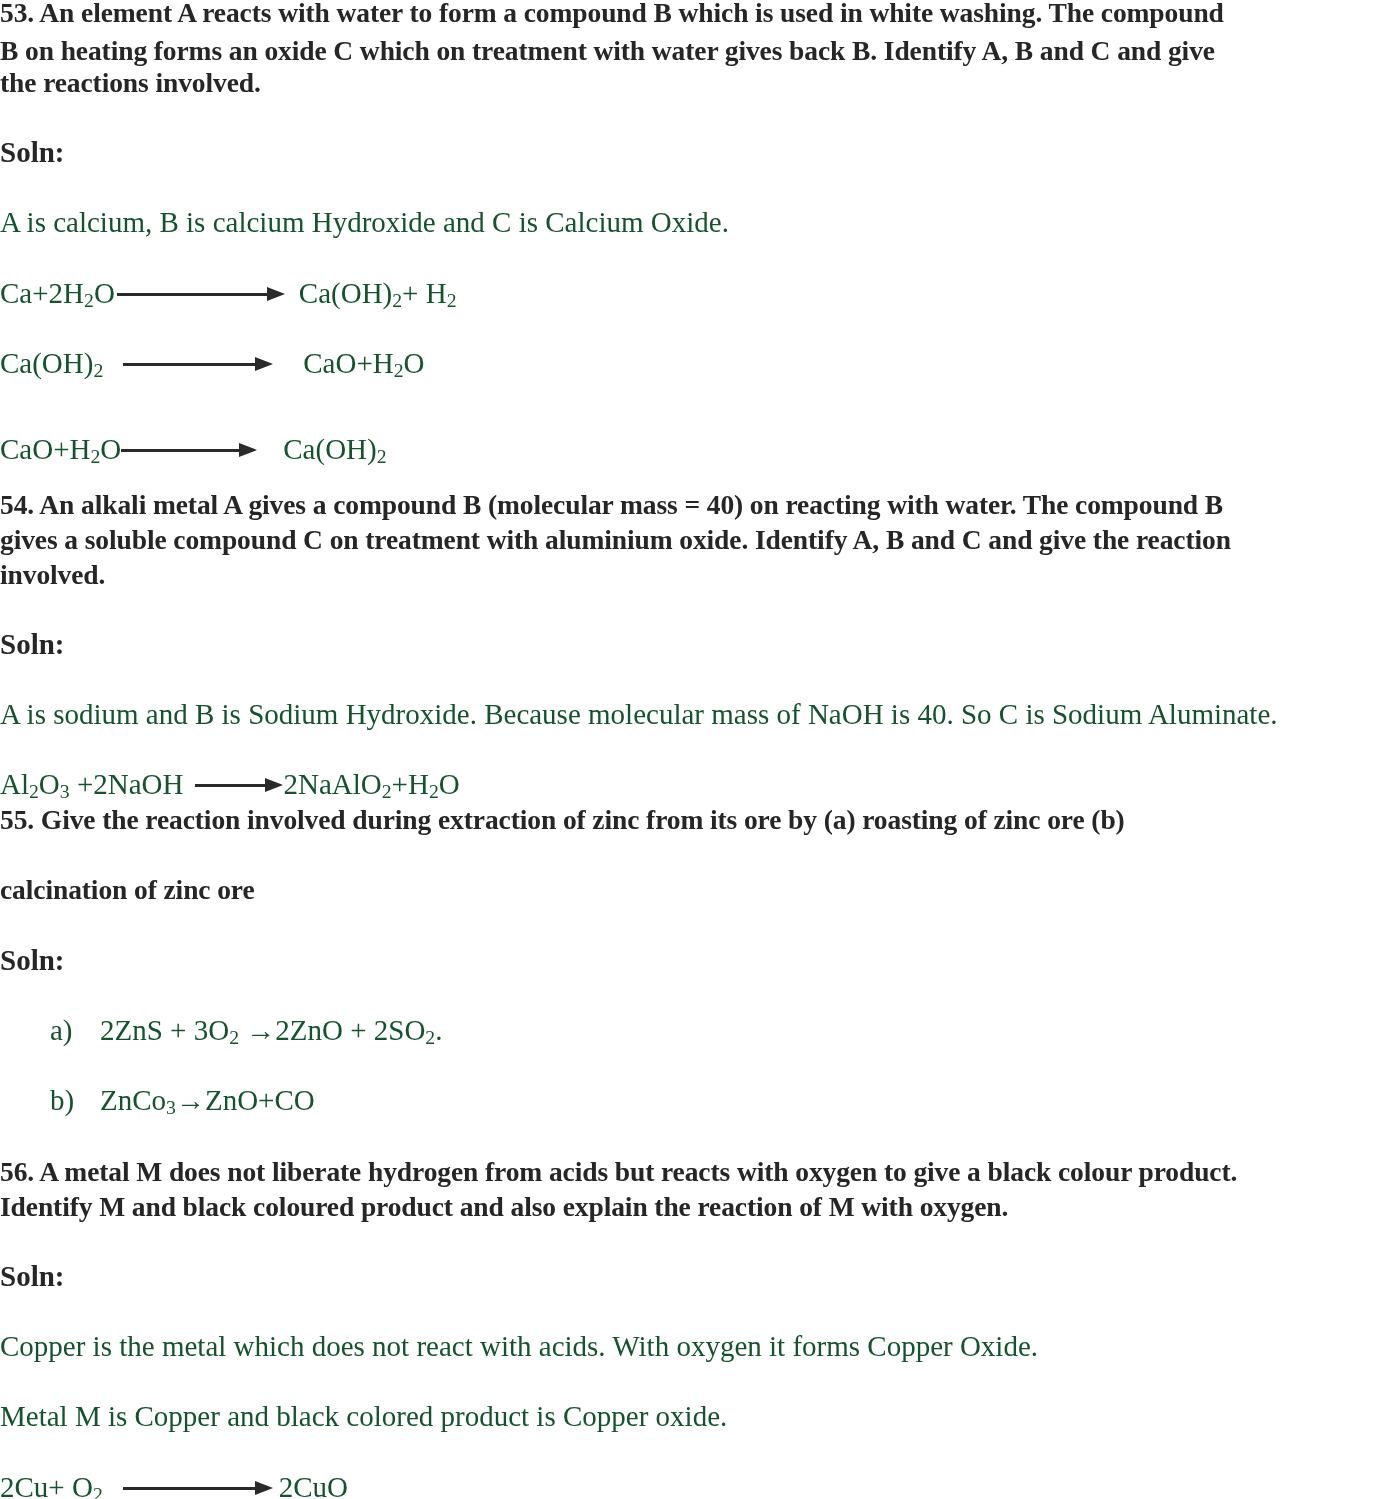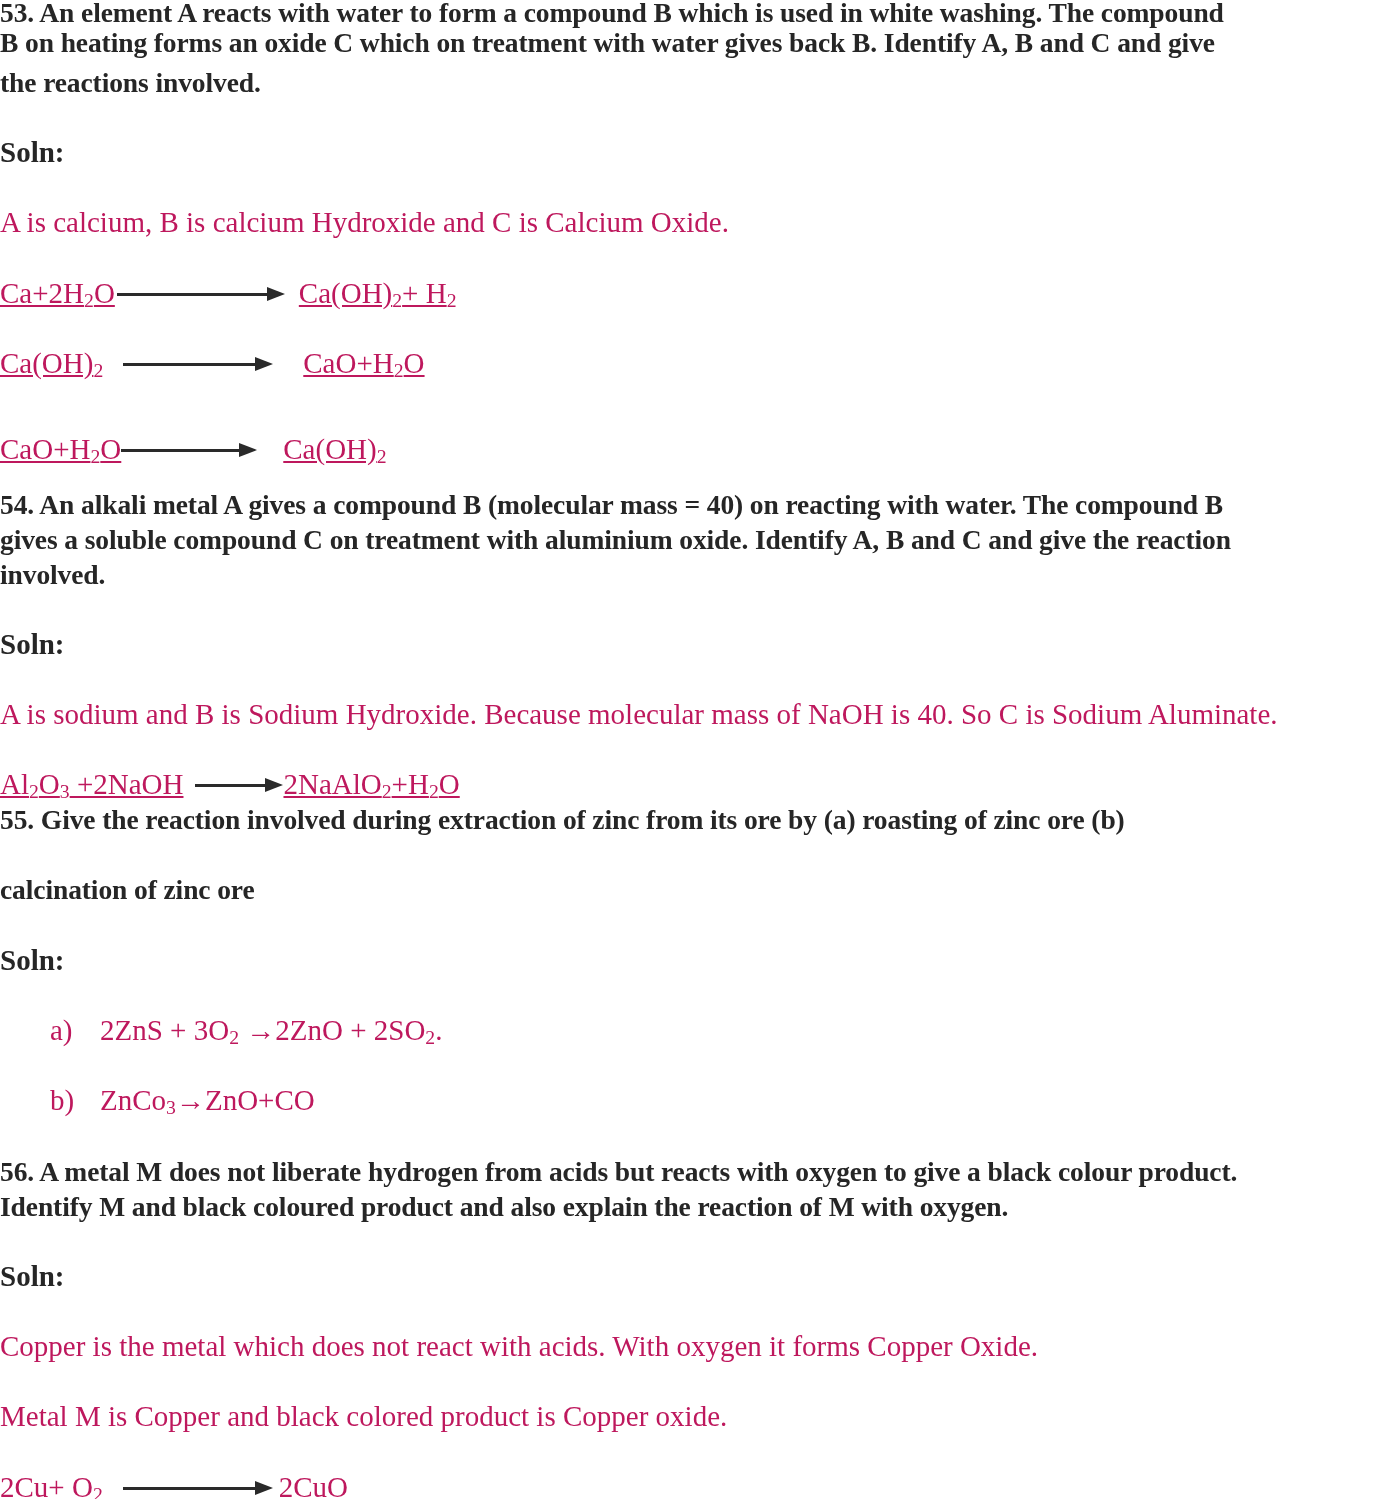--- a/index.html
+++ b/index.html
@@ -24,21 +24,21 @@
     }
     .q {
       font-weight: bold;
       font-size: 27.5px;
       letter-spacing: -0.1px;
     }
     .soln {
       font-weight: bold;
     }
     .ans {
-      color: #be185d;
+      color: #14532d;
     }
     sub {
       font-size: 0.68em;
       vertical-align: -0.22em;
       line-height: 0;
     }
     .arrow {
       display: inline-block;
       position: relative;
       height: 35px;
@@ -53,28 +53,28 @@
     }
     .arrow .head {
       position: absolute;
       top: 11px;
       width: 0;
       height: 0;
       border-top: 7.5px solid transparent;
       border-bottom: 7.5px solid transparent;
       border-left: 18px solid #2a2a2a;
     }
-    .eq { display: inline-block; vertical-align: top; text-decoration: underline; }
+    .eq { display: inline-block; vertical-align: top; }
     .item-label { display: inline-block; width: 50px; }
   </style>
 </head>
 <body>
 
 <div class="line q" style="top:-5px">53. An element A reacts with water to form a compound B which is used in white washing. The compound</div>
-<div class="line q" style="top:25px">B on heating forms an oxide C which on treatment with water gives back B. Identify A, B and C and give</div>
+<div class="line q" style="top:33px">B on heating forms an oxide C which on treatment with water gives back B. Identify A, B and C and give</div>
 <div class="line q" style="top:65px">the reactions involved.</div>
 
 <div class="line soln" style="top:135px">Soln:</div>
 <div class="line ans" style="top:205px">A is calcium, B is calcium Hydroxide and C is Calcium Oxide.</div>
 
 <div class="line ans" style="top:276px">
   <span class="eq"><span>Ca+2H</span><sub>2</sub><span>O</span></span><span class="arrow" style="width:170px;margin-left:2px"><span class="shaft" style="width:155px"></span><span class="head" style="left:150px"></span></span><span class="eq" style="margin-left:12px"><span>Ca(OH)</span><sub>2</sub><span>+ H</span><sub>2</sub></span>
 </div>
 
 <div class="line ans" style="top:346px">

